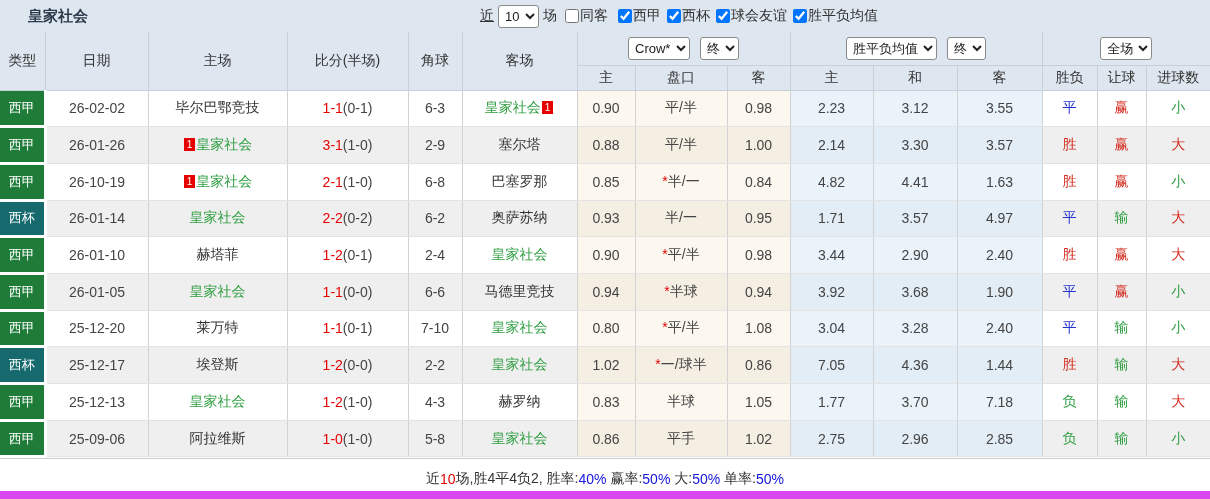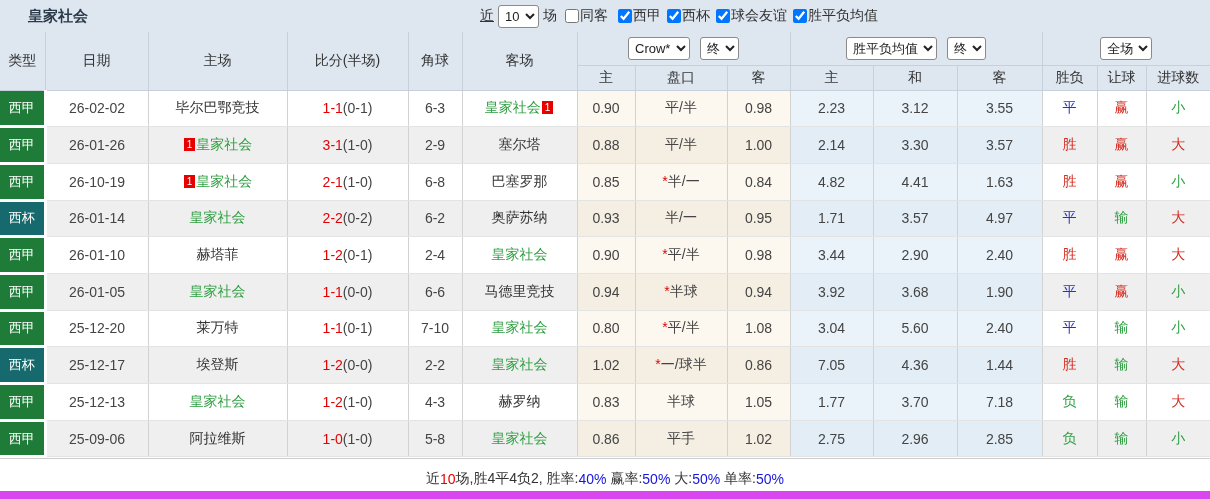--- a/index.html
+++ b/index.html
@@ -252,21 +252,21 @@
           <td class="col-type type-liga">西甲</td>
           <td class="col-date">25-12-20</td>
           <td class="col-team"><span class="team">莱万特</span></td>
           <td class="col-score"><span class="score-main">1-1</span><span class="score-half">(0-1)</span></td>
           <td class="col-corners">7-10</td>
           <td class="col-team"><span class="team focus">皇家社会</span></td>
           <td class="col-ah">0.80</td>
           <td class="col-ah"><span class="star">*</span><span>平/半</span></td>
           <td class="col-ah">1.08</td>
           <td class="col-odds">3.04</td>
-          <td class="col-odds">5.60</td>
+          <td class="col-odds">3.28</td>
           <td class="col-odds">2.40</td>
           <td class="col-res t-blue">平</td>
           <td class="col-res t-green">输</td>
           <td class="col-res t-green">小</td>
         </tr>
         <tr>
           <td class="col-type type-cup">西杯</td>
           <td class="col-date">25-12-17</td>
           <td class="col-team"><span class="team">埃登斯</span></td>
           <td class="col-score"><span class="score-main">1-2</span><span class="score-half">(0-0)</span></td>

